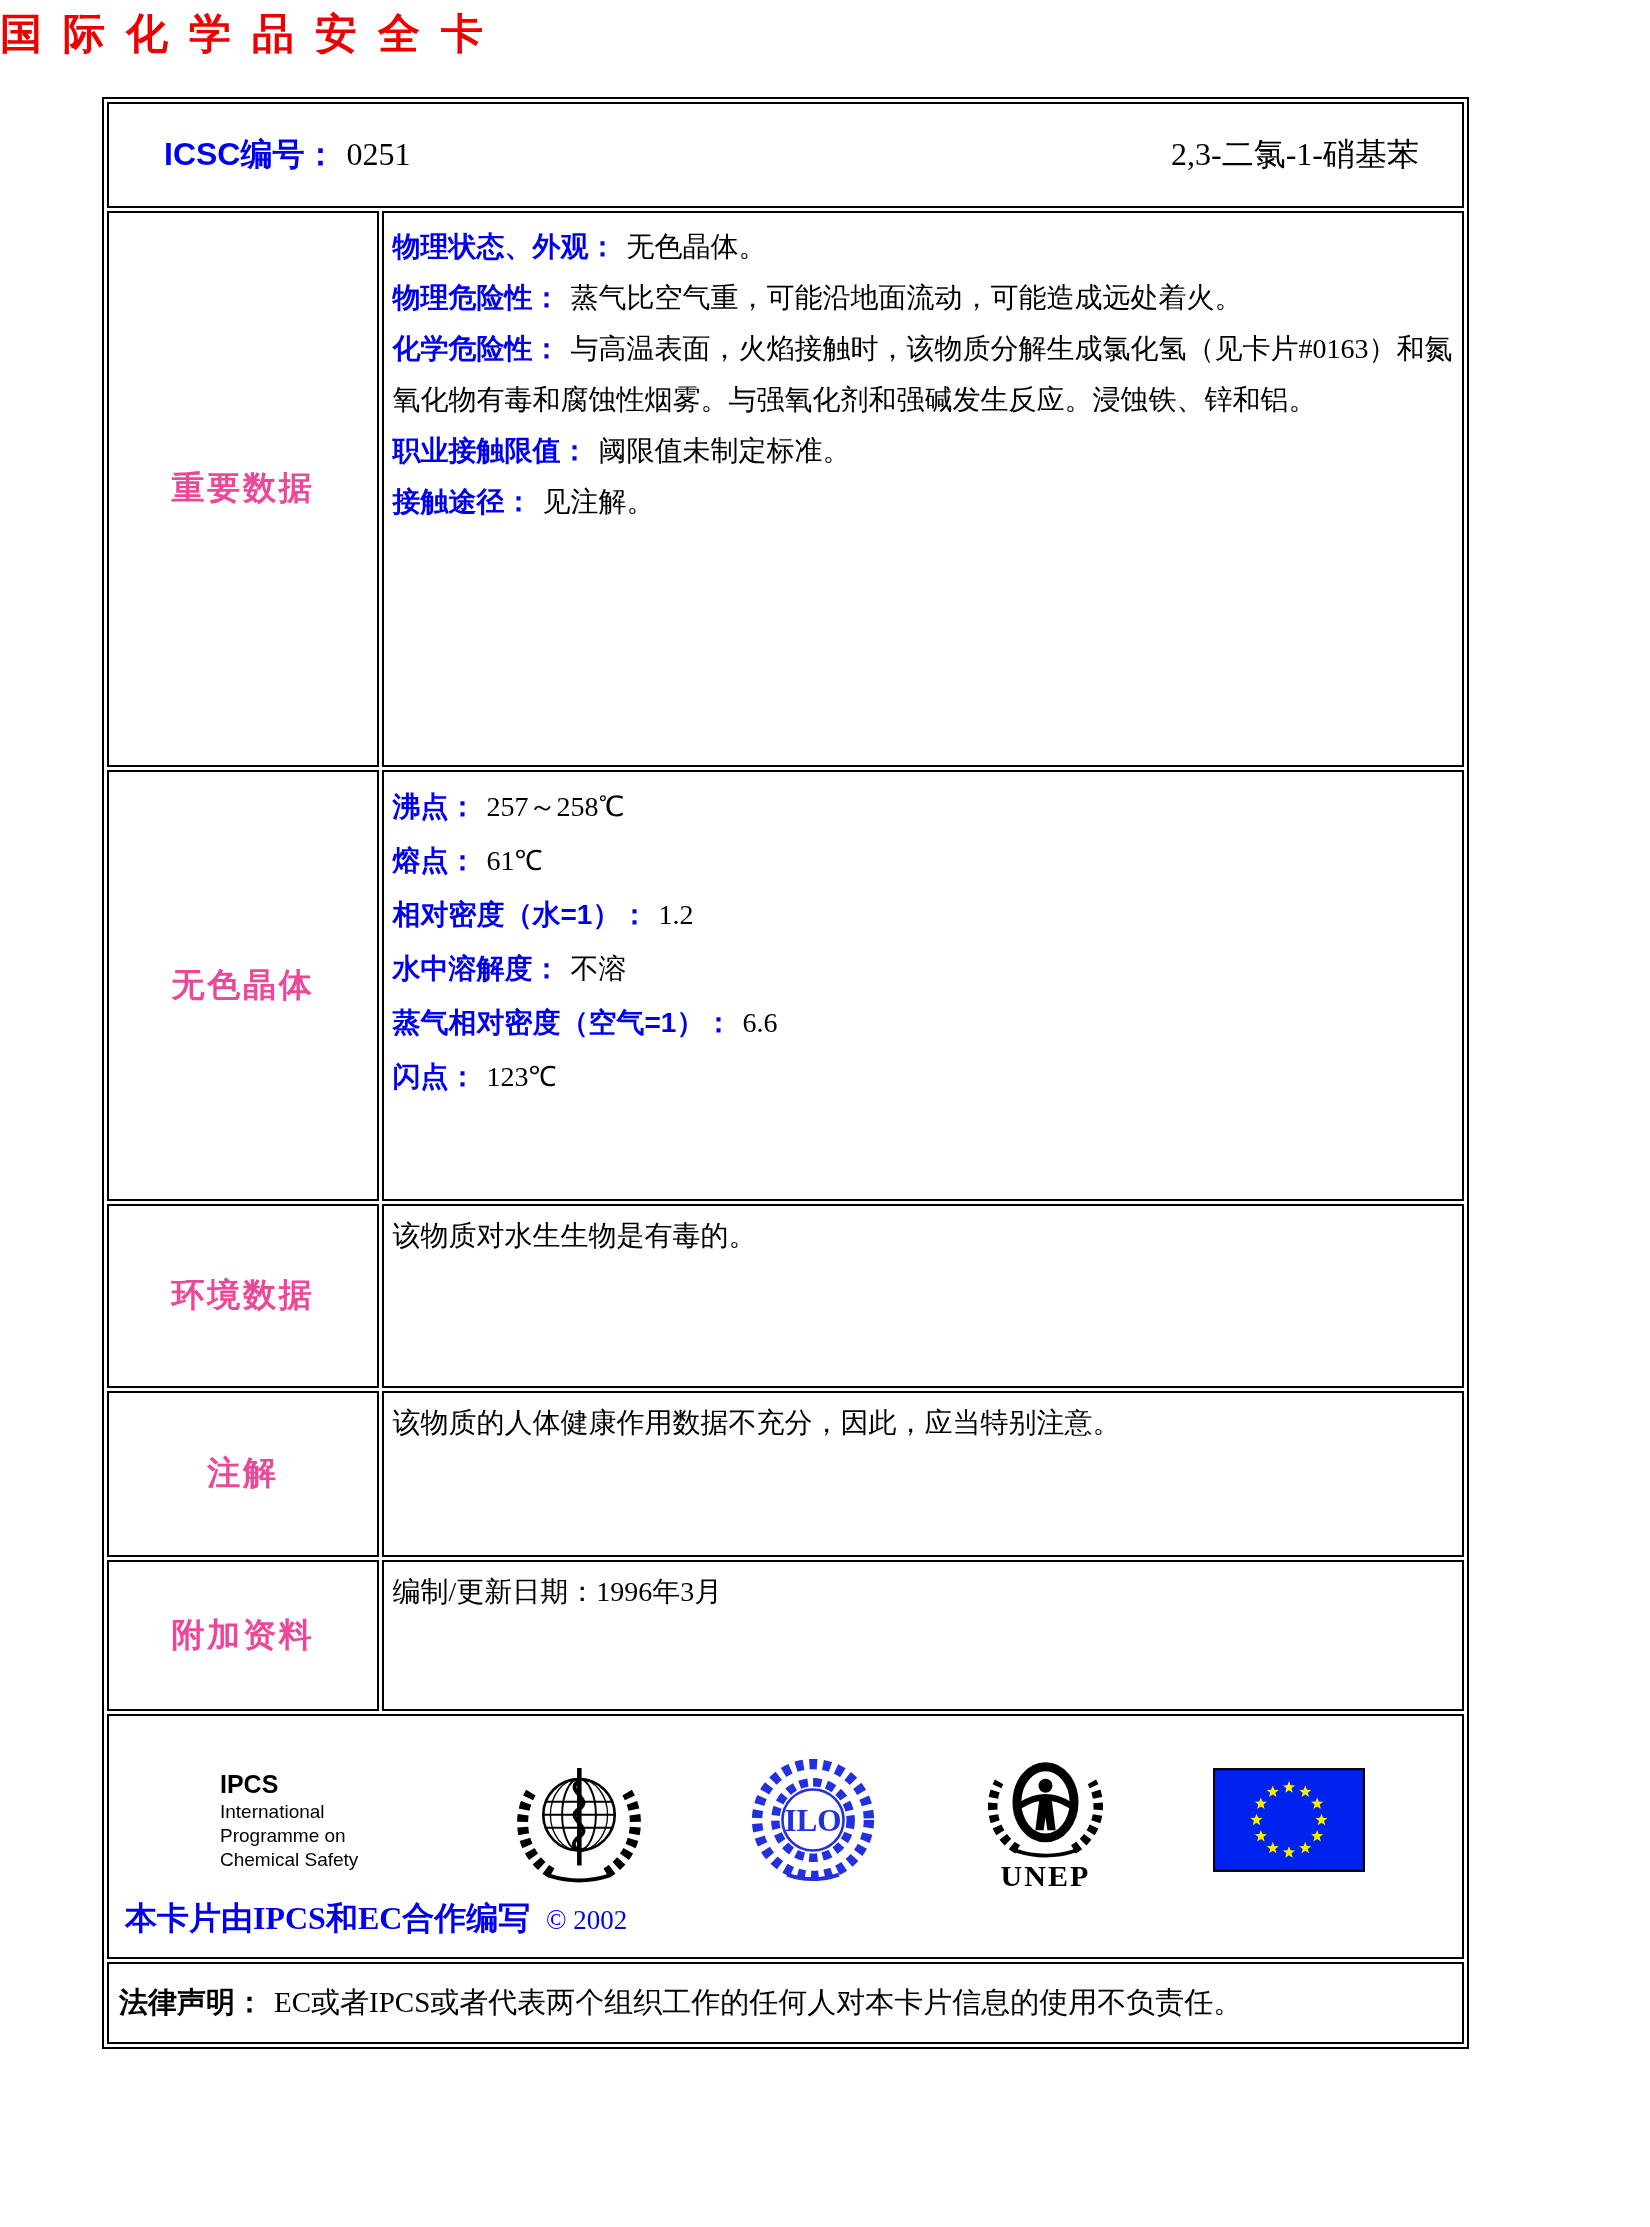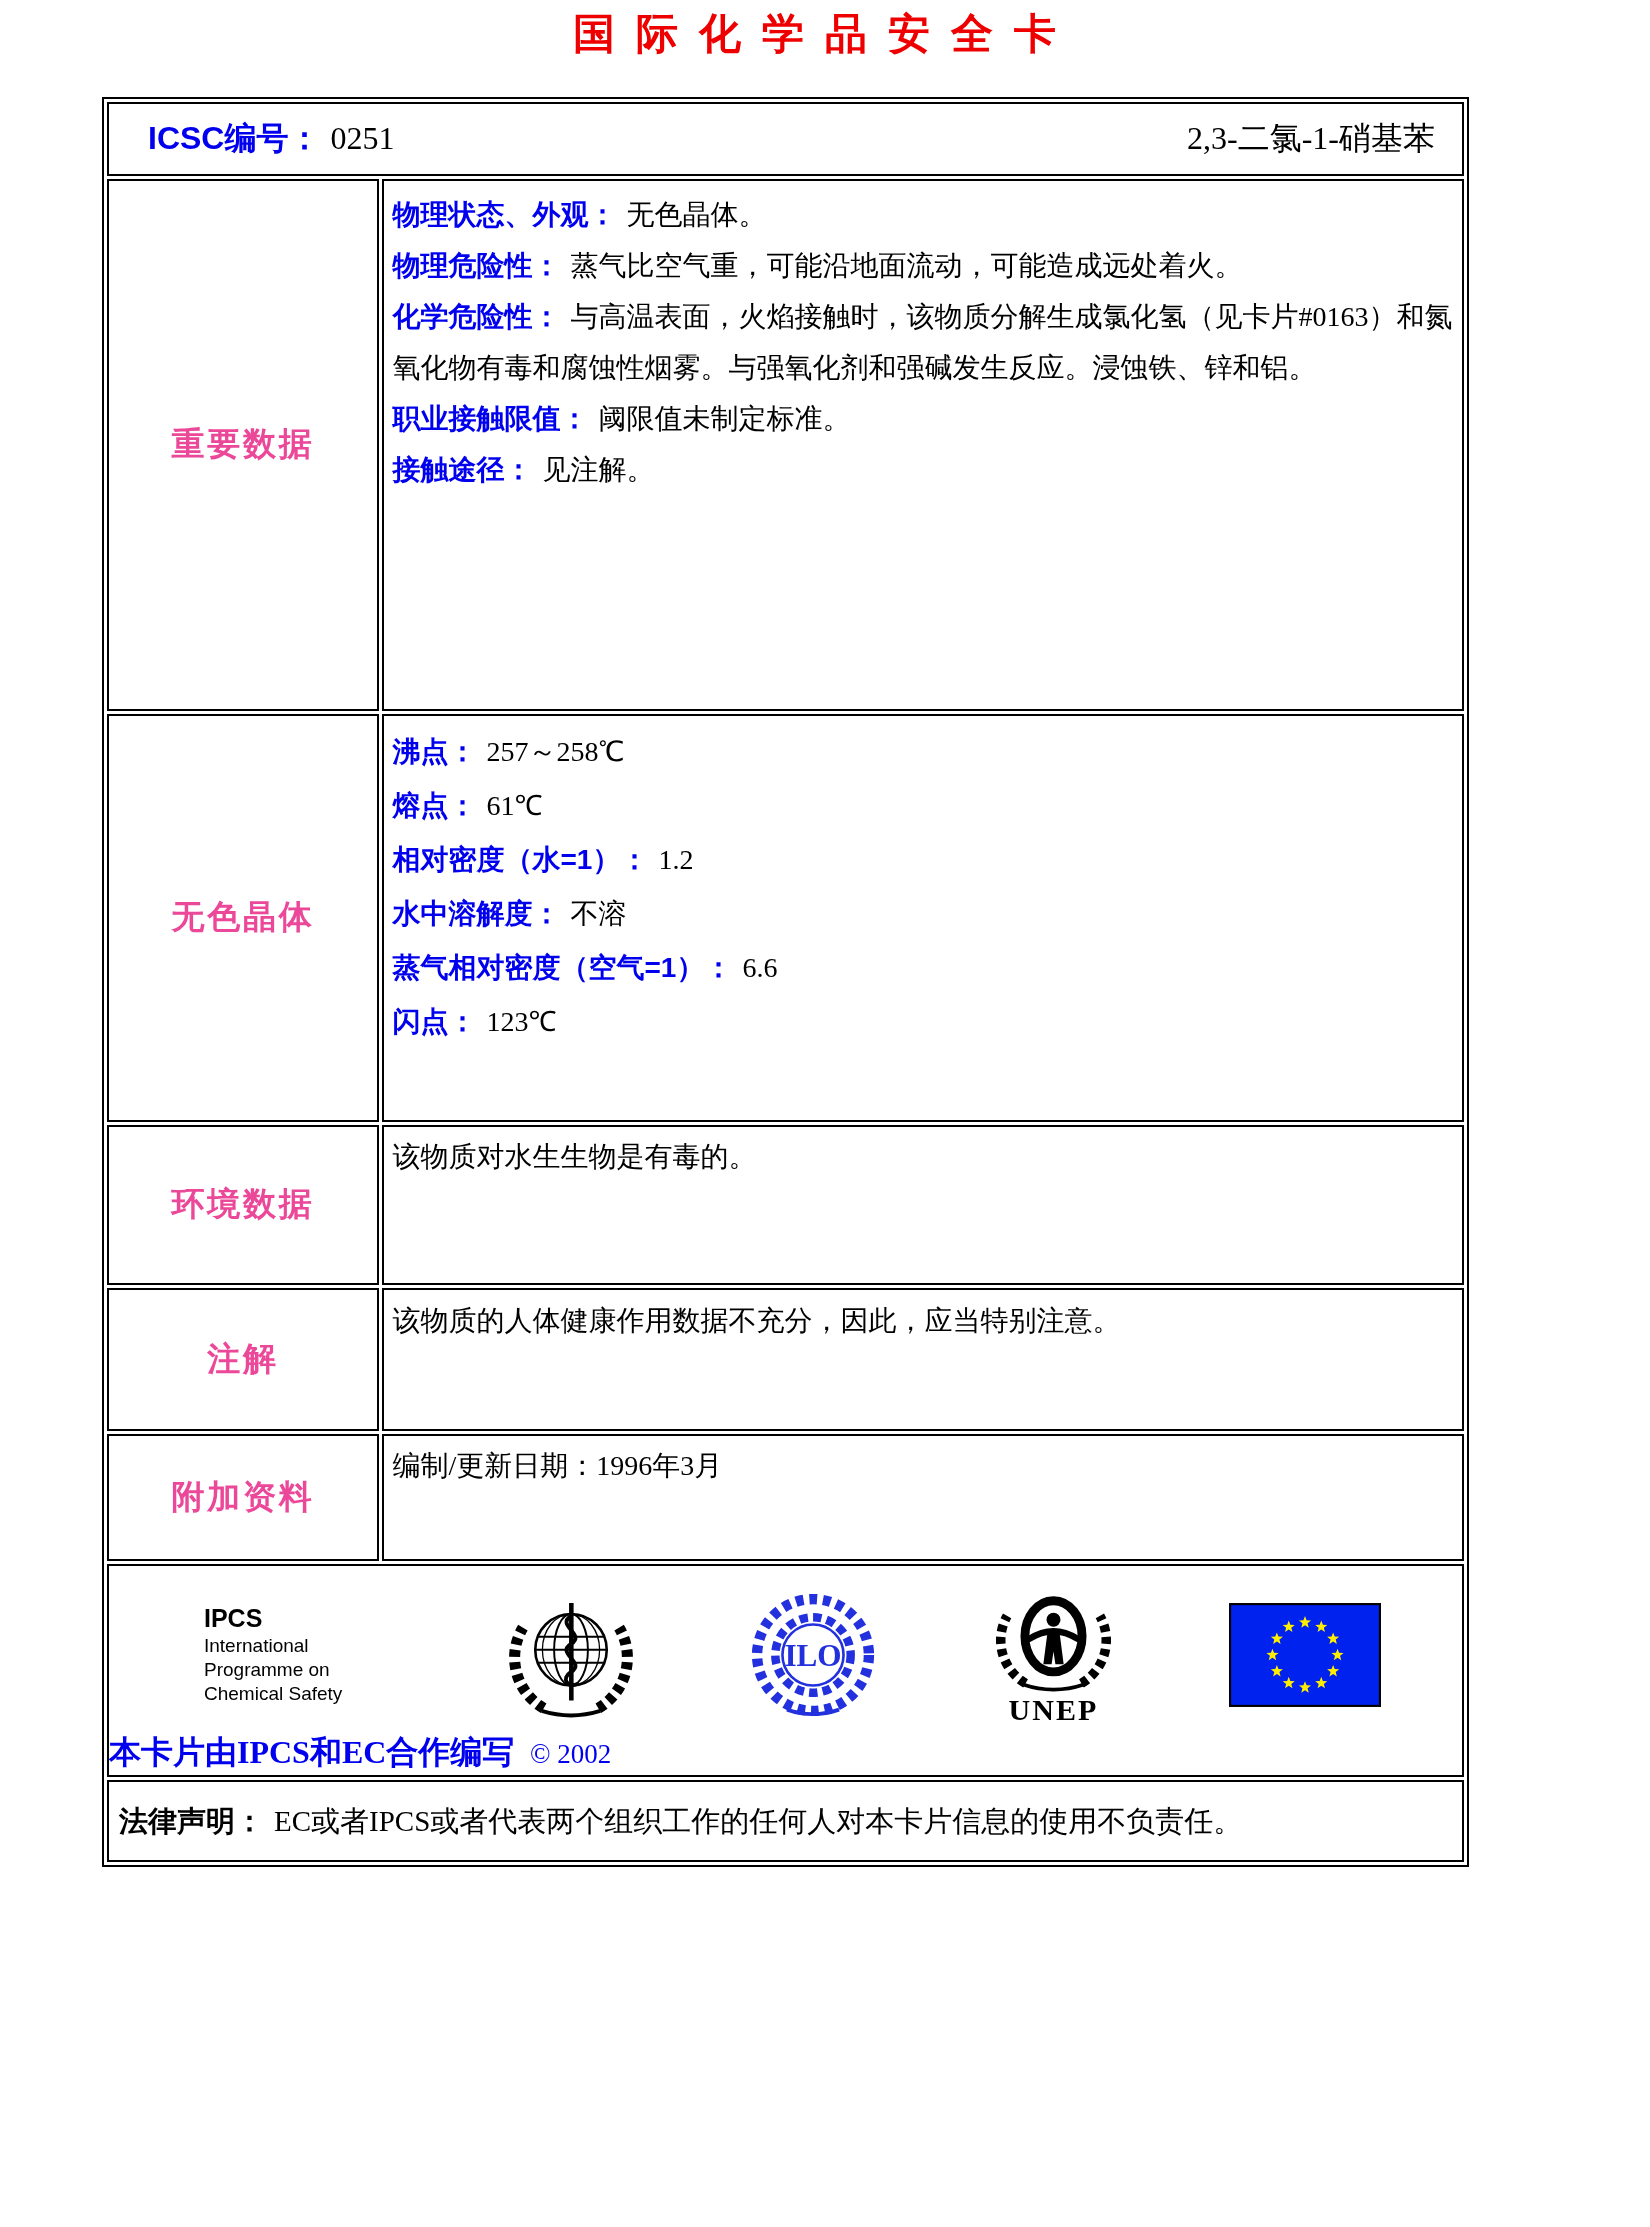--- a/index.html
+++ b/index.html
@@ -2,32 +2,32 @@
 <html style="font-size:11.3px"><head>
 <meta charset="utf-8">
 <style>
   html,body{margin:0;padding:0;}
   body{
     width:1650px;height:2227px;background:#ffffff;color:#000;
     font-family:"Liberation Serif", serif;
     position:relative;overflow:hidden;
   }
   .page-title{
-    margin-top:5.6px;text-align:center;
+    margin-top:5.6px;
     font-size:42px;font-weight:bold;letter-spacing:21px;
     color:#ee0000;
     font-family:"Liberation Serif", serif;
   }
   table.card{
     margin:35px 0 0 102px;width:1367px;
     border-collapse:separate;border-spacing:3.5px;
     border:2.8px solid #000;table-layout:fixed;
     background:#fff;
   }
-  td{border:2.1px solid #000;padding:0;background:#fff;}
+  td{border:2.1px solid #000;padding:16px;background:#fff;}
   
   tr.r-header td{height:70px;}
   tr.r-important td{height:520px;}
   tr.r-physical td{height:395px;}
   tr.r-env td{height:148px;}
   tr.r-notes td{height:130px;}
   tr.r-add td{height:115px;}
   tr.r-logos td{height:197px;}
   tr.r-legal td{height:78px;}
 

